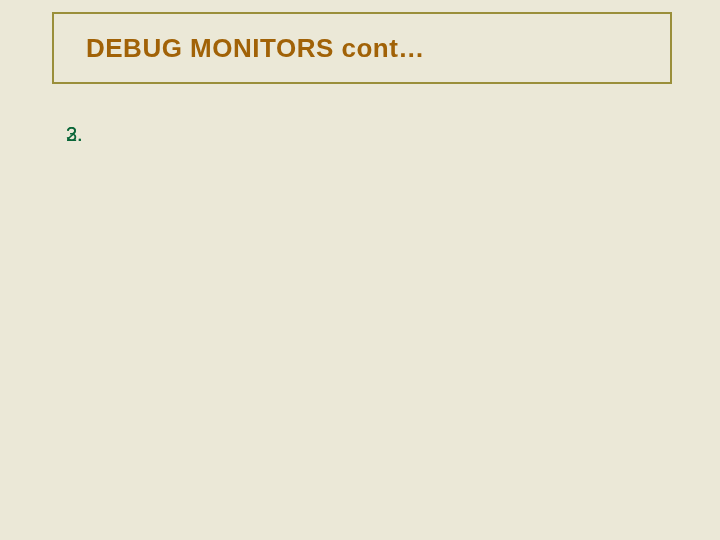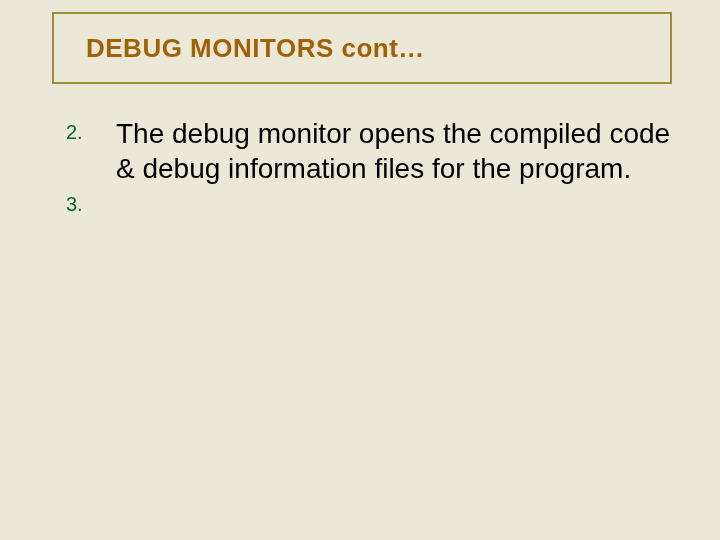--- a/index.html
+++ b/index.html
@@ -69,21 +69,20 @@
 <div class="slide">
 
   <div class="title-box">
     <h1>DEBUG MONITORS cont…</h1>
   </div>
 
   <div class="list-wrap">
     <ol class="items">
       <li>
         <span class="num">2.</span>
-        <span>The debug monitor opens the compiled code &amp; debug information files for the program.</span>
       </li>
       <li>
         <span class="num">3.</span>
       </li>
     </ol>
   </div>
 
 </div>
 
 </body></html>

